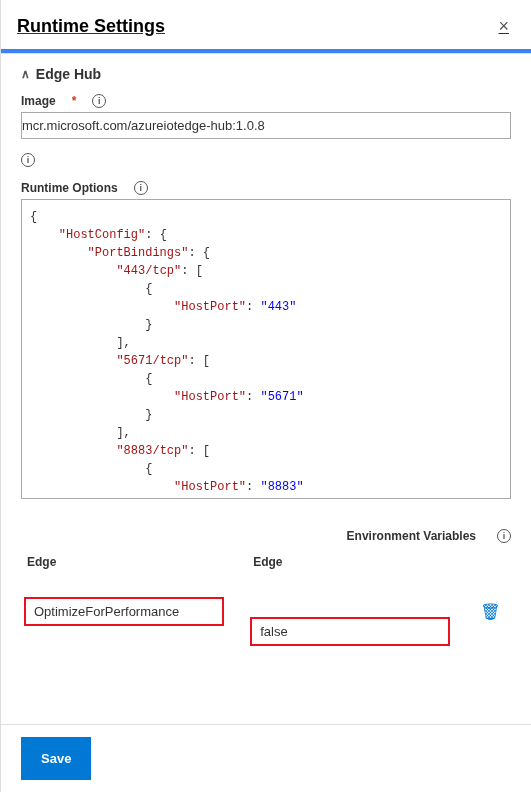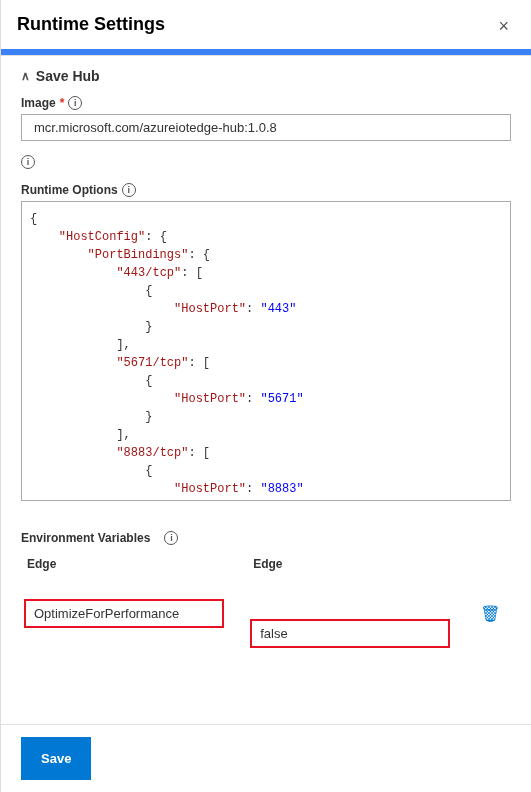--- a/index.html
+++ b/index.html
@@ -14,24 +14,25 @@
     .panel {
       width: 531px;
       min-height: 792px;
       background: #fff;
       border-left: 1px solid #ddd;
       display: flex;
       flex-direction: column;
     }
     .panel-header {
       display: flex;
-      align-items: flex-start;
+      align-items: center;
       justify-content: space-between;
       padding: 14px 16px 10px 16px;
-      border-bottom: 6px solid #3b82f6;
+      border-bottom: 4px solid #3b82f6;
+      text-decoration: underline;
     }
     .panel-title {
       font-size: 18px;
       font-weight: 600;
       color: #000;
     }
     .close-btn {
       background: none;
       border: none;
       font-size: 18px;
@@ -65,21 +66,21 @@
       border: none;
       border-top: 1px solid #e0e0e0;
       margin: 0 0 0 0;
     }
     .field-group {
       margin-bottom: 14px;
     }
     .field-label {
       display: flex;
       align-items: center;
-      gap: 4px;
+      gap: 16px;
       font-size: 12px;
       font-weight: 600;
       color: #333;
       margin-bottom: 4px;
     }
     .required-star {
       color: #d93025;
     }
     .info-icon {
       display: inline-flex;
@@ -89,21 +90,21 @@
       height: 14px;
       border: 1px solid #555;
       border-radius: 50%;
       font-size: 9px;
       color: #555;
       cursor: help;
     }
     .field-input {
       width: 100%;
       border: 1px solid #aaa;
-      padding: 5px 12px;
+      padding: 5px 0;
       font-size: 13px;
       color: #333;
       background: #fff;
       outline: none;
     }
     .code-editor {
       width: 100%;
       height: 300px;
       border: 1px solid #aaa;
       background: #fff;
@@ -126,25 +127,26 @@
     }
     .code-plain {
       color: #333;
     }
     .env-section {
       padding: 16px 20px 0 20px;
     }
     .env-label {
       display: flex;
       align-items: center;
-      gap: 14px;
+      gap: 21px;
       font-size: 12px;
       font-weight: 600;
       color: #333;
       margin-bottom: 8px;
+      justify-content: flex-end;
     }
     .env-table {
       width: 100%;
       border-collapse: collapse;
     }
     .env-table th {
       text-align: left;
       font-size: 12px;
       font-weight: 600;
       color: #333;
@@ -214,21 +216,21 @@
     <button class="close-btn">×</button>
   </div>
 
   <hr class="divider">
 
   <div class="panel-body">
 
     <div class="section">
       <div class="section-header">
         <span class="chevron-icon">∧</span>
-        <span>Save Hub</span>
+        <span>Edge Hub</span>
       </div>
 
       <div class="field-group">
         <div class="field-label">
           <span>Image</span>
           <span class="required-star">*</span>
           <span class="info-icon" title="Information">i</span>
         </div>
         <input type="text" class="field-input" value="mcr.microsoft.com/azureiotedge-hub:1.0.8" style="">
       </div>

